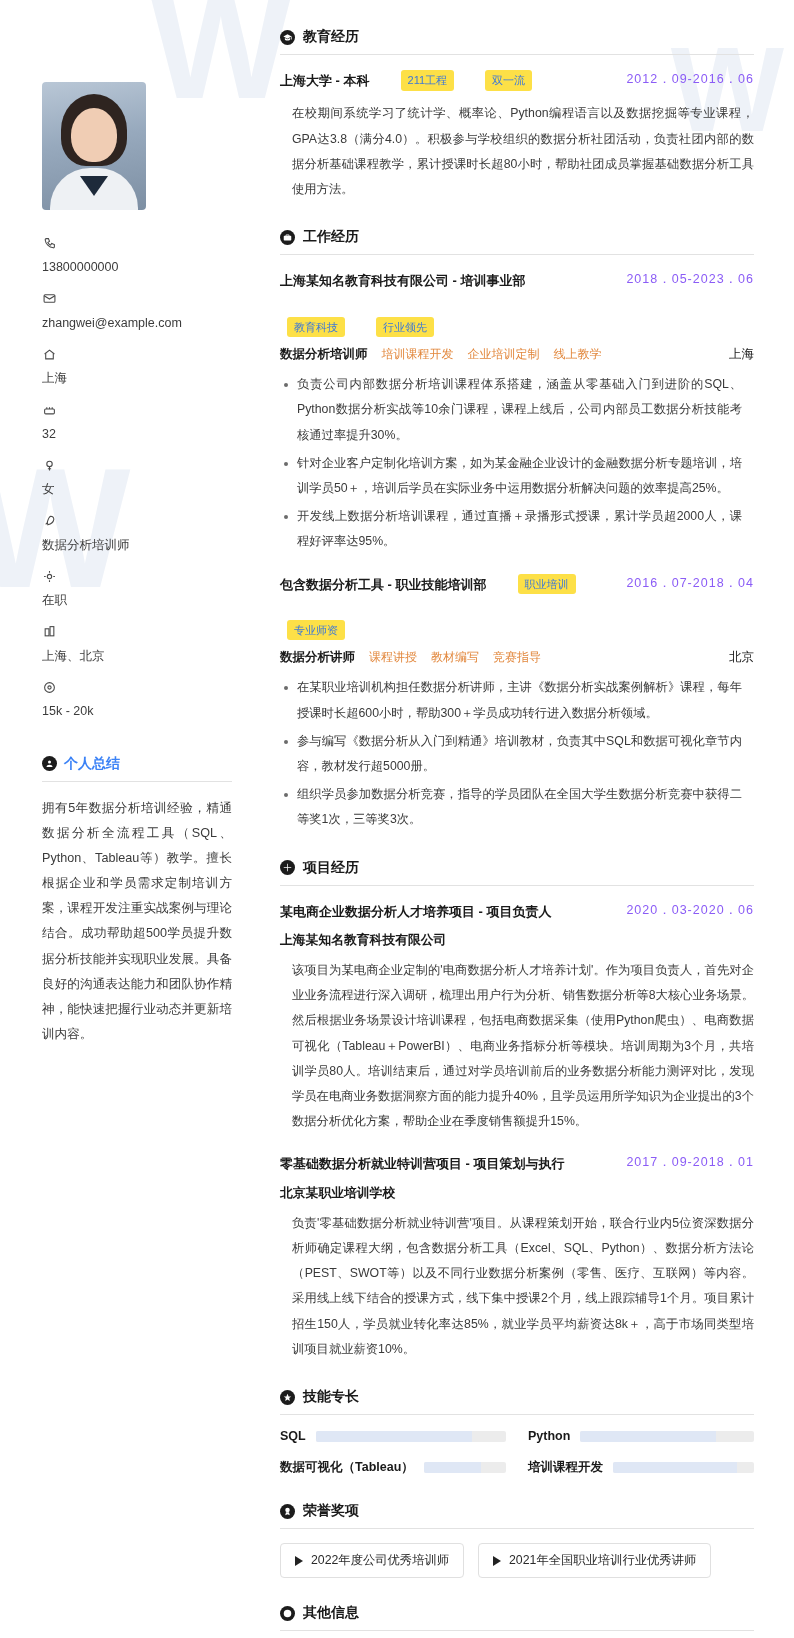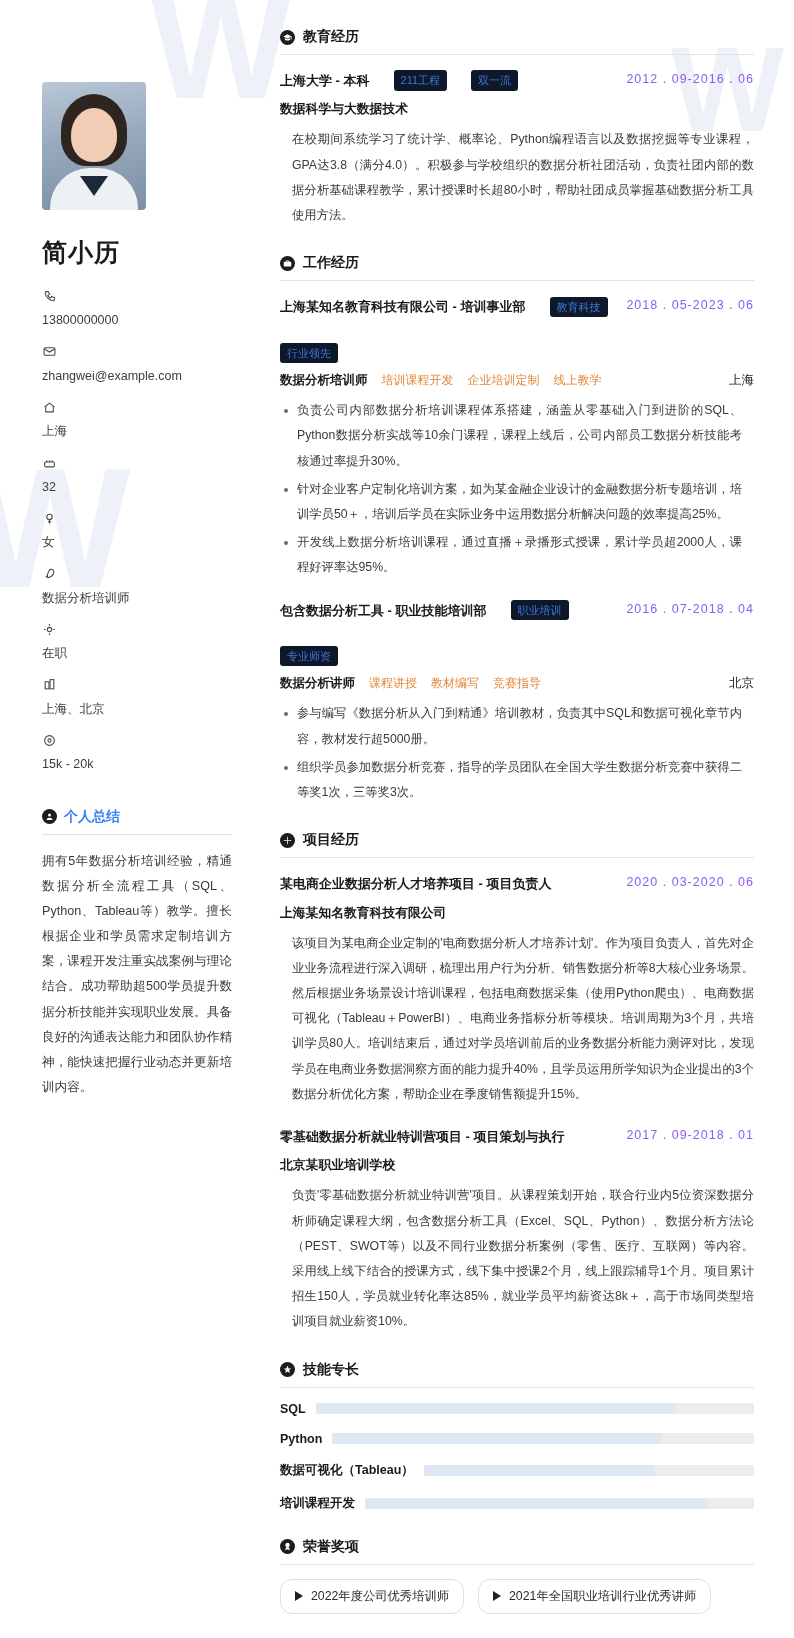--- a/index.html
+++ b/index.html
@@ -202,25 +202,26 @@
     white-space: nowrap;
     letter-spacing: 1px;
     padding-top: 2px;
     font-weight: 400;
   }
   .tag {
     display: inline-block;
     font-size: 11px;
     font-weight: 400;
     color: #3d78d8;
-    background: #0f172a;
+    background: #fde047;
     border-radius: 3px;
     padding: 2px 7px;
     line-height: 1.5;
     white-space: nowrap;
+    margin-left: 7px;
   }
   .subrow {
     display: flex;
     align-items: center;
     justify-content: space-between;
     gap: 10px;
     margin-top: 9px;
   }
   .subrow-left {
     display: flex;
@@ -275,21 +276,21 @@
     top: 11px;
     width: 4px;
     height: 4px;
     border-radius: 50%;
     background: #6b6b6b;
   }
 
   
   .skills-grid {
     display: grid;
-    grid-template-columns: 1fr;
+    grid-template-columns: 1fr 1fr;
     gap: 16px 22px;
     margin-top: 4px;
   }
   .skill {
     display: flex;
     align-items: center;
     gap: 10px;
   }
   .skill-label {
     font-size: 12.5px;
@@ -316,21 +317,21 @@
     display: flex;
     flex-wrap: wrap;
     gap: 14px;
     margin-top: 4px;
   }
   .honor {
     display: flex;
     align-items: center;
     gap: 8px;
     border: 1px solid #e0e0e0;
-    border-radius: 12px;
+    border-radius: 4px;
     padding: 8px 14px;
     font-size: 12.3px;
     color: #2a2a2a;
     background: #fff;
   }
   .tri {
     width: 0; height: 0;
     border-top: 5px solid transparent;
     border-bottom: 5px solid transparent;
     border-left: 8px solid #222;
@@ -348,21 +349,20 @@
   <div class="layout">
 
     <aside class="sidebar">
       <div class="avatar">
         <div class="hair"></div>
         <div class="face"></div>
         <div class="body"></div>
         <div class="collar"></div>
       </div>
 
-      <div class="name">简小历</div>
 
       <ul class="info-list">
         <li class="info-item">
           <span class="ic">
             <svg viewBox="0 0 24 24" fill="none" stroke="currentColor" stroke-width="2">
                 <path d="M6 3h4l2 5-3 2a12 12 0 005 5l2-3 5 2v4a2 2 0 01-2 2A17 17 0 014 5a2 2 0 012-2z"></path>
               </svg>
           </span>
           <span>13800000000</span>
         </li>
@@ -466,21 +466,20 @@
 
         <div class="entry">
           <div class="row">
             <div class="row-left">
               <span>上海大学 - 本科</span>
               <span class="tag">211工程</span>
               <span class="tag">双一流</span>
             </div>
             <div class="row-right">2012．09-2016．06</div>
           </div>
-          <div class="sub-title">数据科学与大数据技术</div>
           <div class="para">在校期间系统学习了统计学、概率论、Python编程语言以及数据挖掘等专业课程，GPA达3.8（满分4.0）。积极参与学校组织的数据分析社团活动，负责社团内部的数据分析基础课程教学，累计授课时长超80小时，帮助社团成员掌握基础数据分析工具使用方法。</div>
         </div>
       </section>
 
       <section class="section">
         <div class="sec-head">
           <span class="dot-ic">
             <svg viewBox="0 0 24 24" fill="currentColor" width="9" height="9">
                 <path d="M9 4h6a2 2 0 012 2v1h3a2 2 0 012 2v9a2 2 0 01-2 2H4a2 2 0 01-2-2V9a2 2 0 012-2h3V6a2 2 0 012-2zm0 3h6V6H9z"></path>
               </svg>
@@ -525,20 +524,21 @@
           <div class="subrow">
             <div class="subrow-left">
               <span>数据分析讲师</span>
               <span class="skilltag">课程讲授</span>
               <span class="skilltag">教材编写</span>
               <span class="skilltag">竞赛指导</span>
             </div>
             <div class="loc">北京</div>
           </div>
           <ul class="bullets">
+            <li>在某职业培训机构担任数据分析讲师，主讲《数据分析实战案例解析》课程，每年授课时长超600小时，帮助300＋学员成功转行进入数据分析领域。</li>
             <li>参与编写《数据分析从入门到精通》培训教材，负责其中SQL和数据可视化章节内容，教材发行超5000册。</li>
             <li>组织学员参加数据分析竞赛，指导的学员团队在全国大学生数据分析竞赛中获得二等奖1次，三等奖3次。</li>
           </ul>
         </div>
       </section>
 
       <section class="section">
         <div class="sec-head">
           <span class="dot-ic">
             <svg viewBox="0 0 24 24" fill="currentColor" width="9" height="9">

